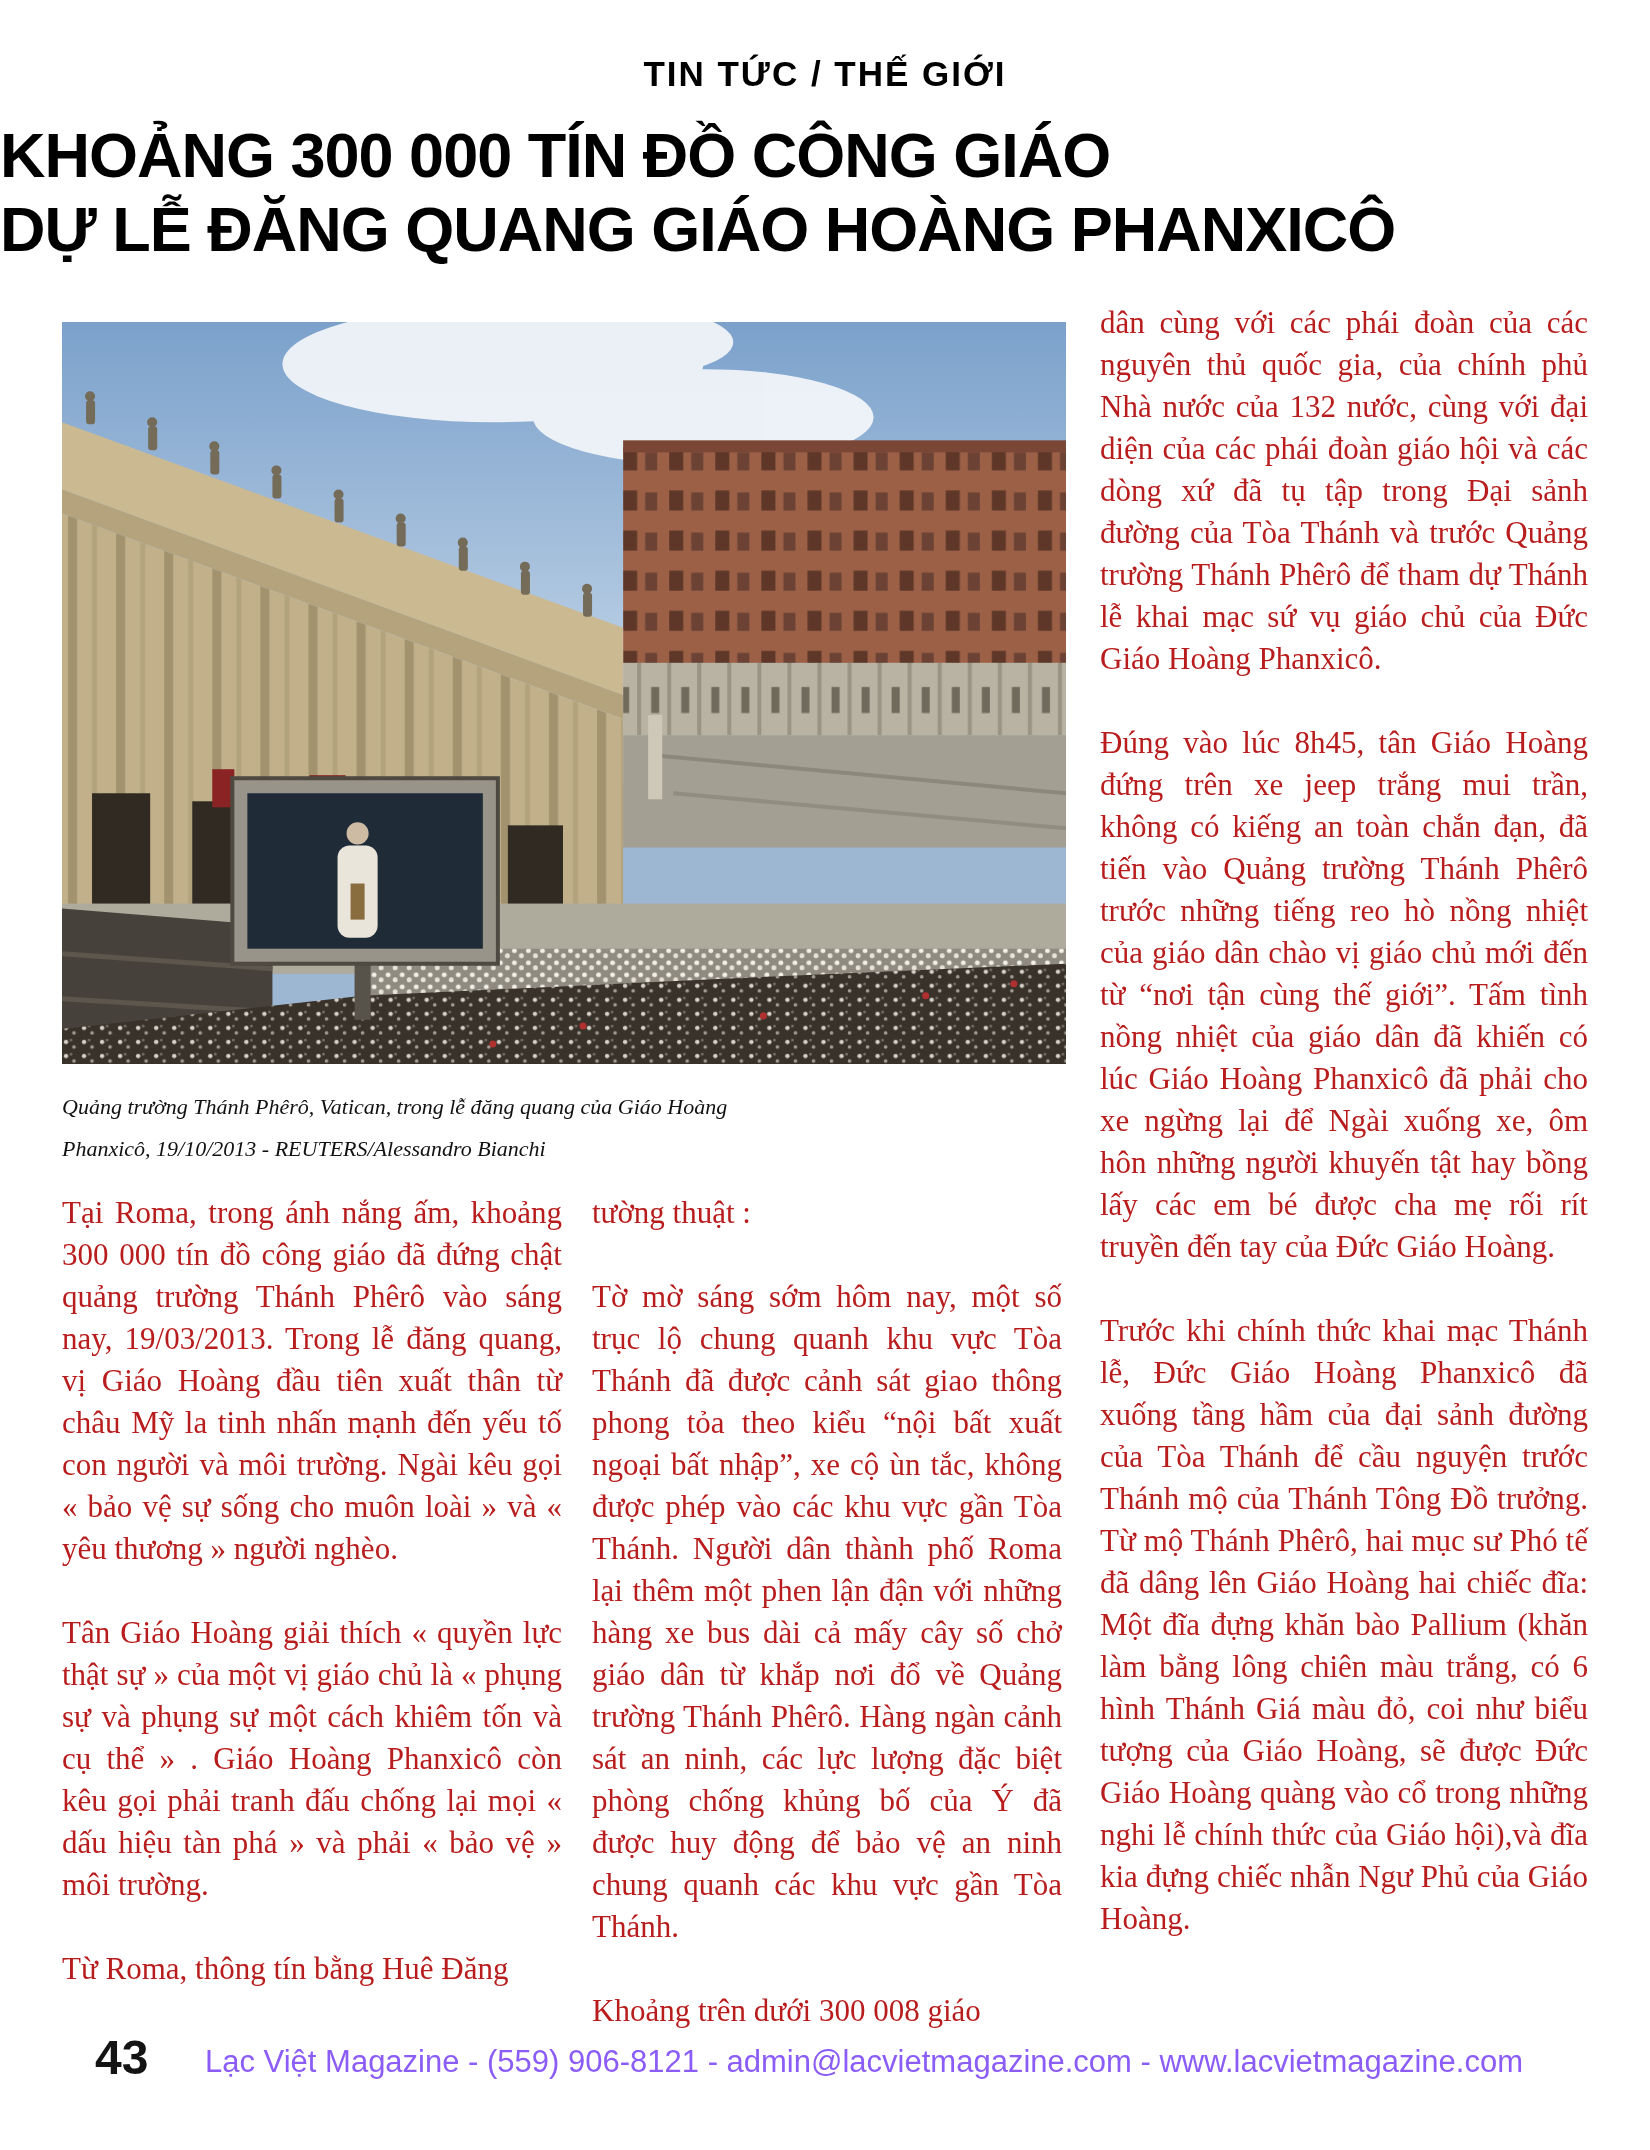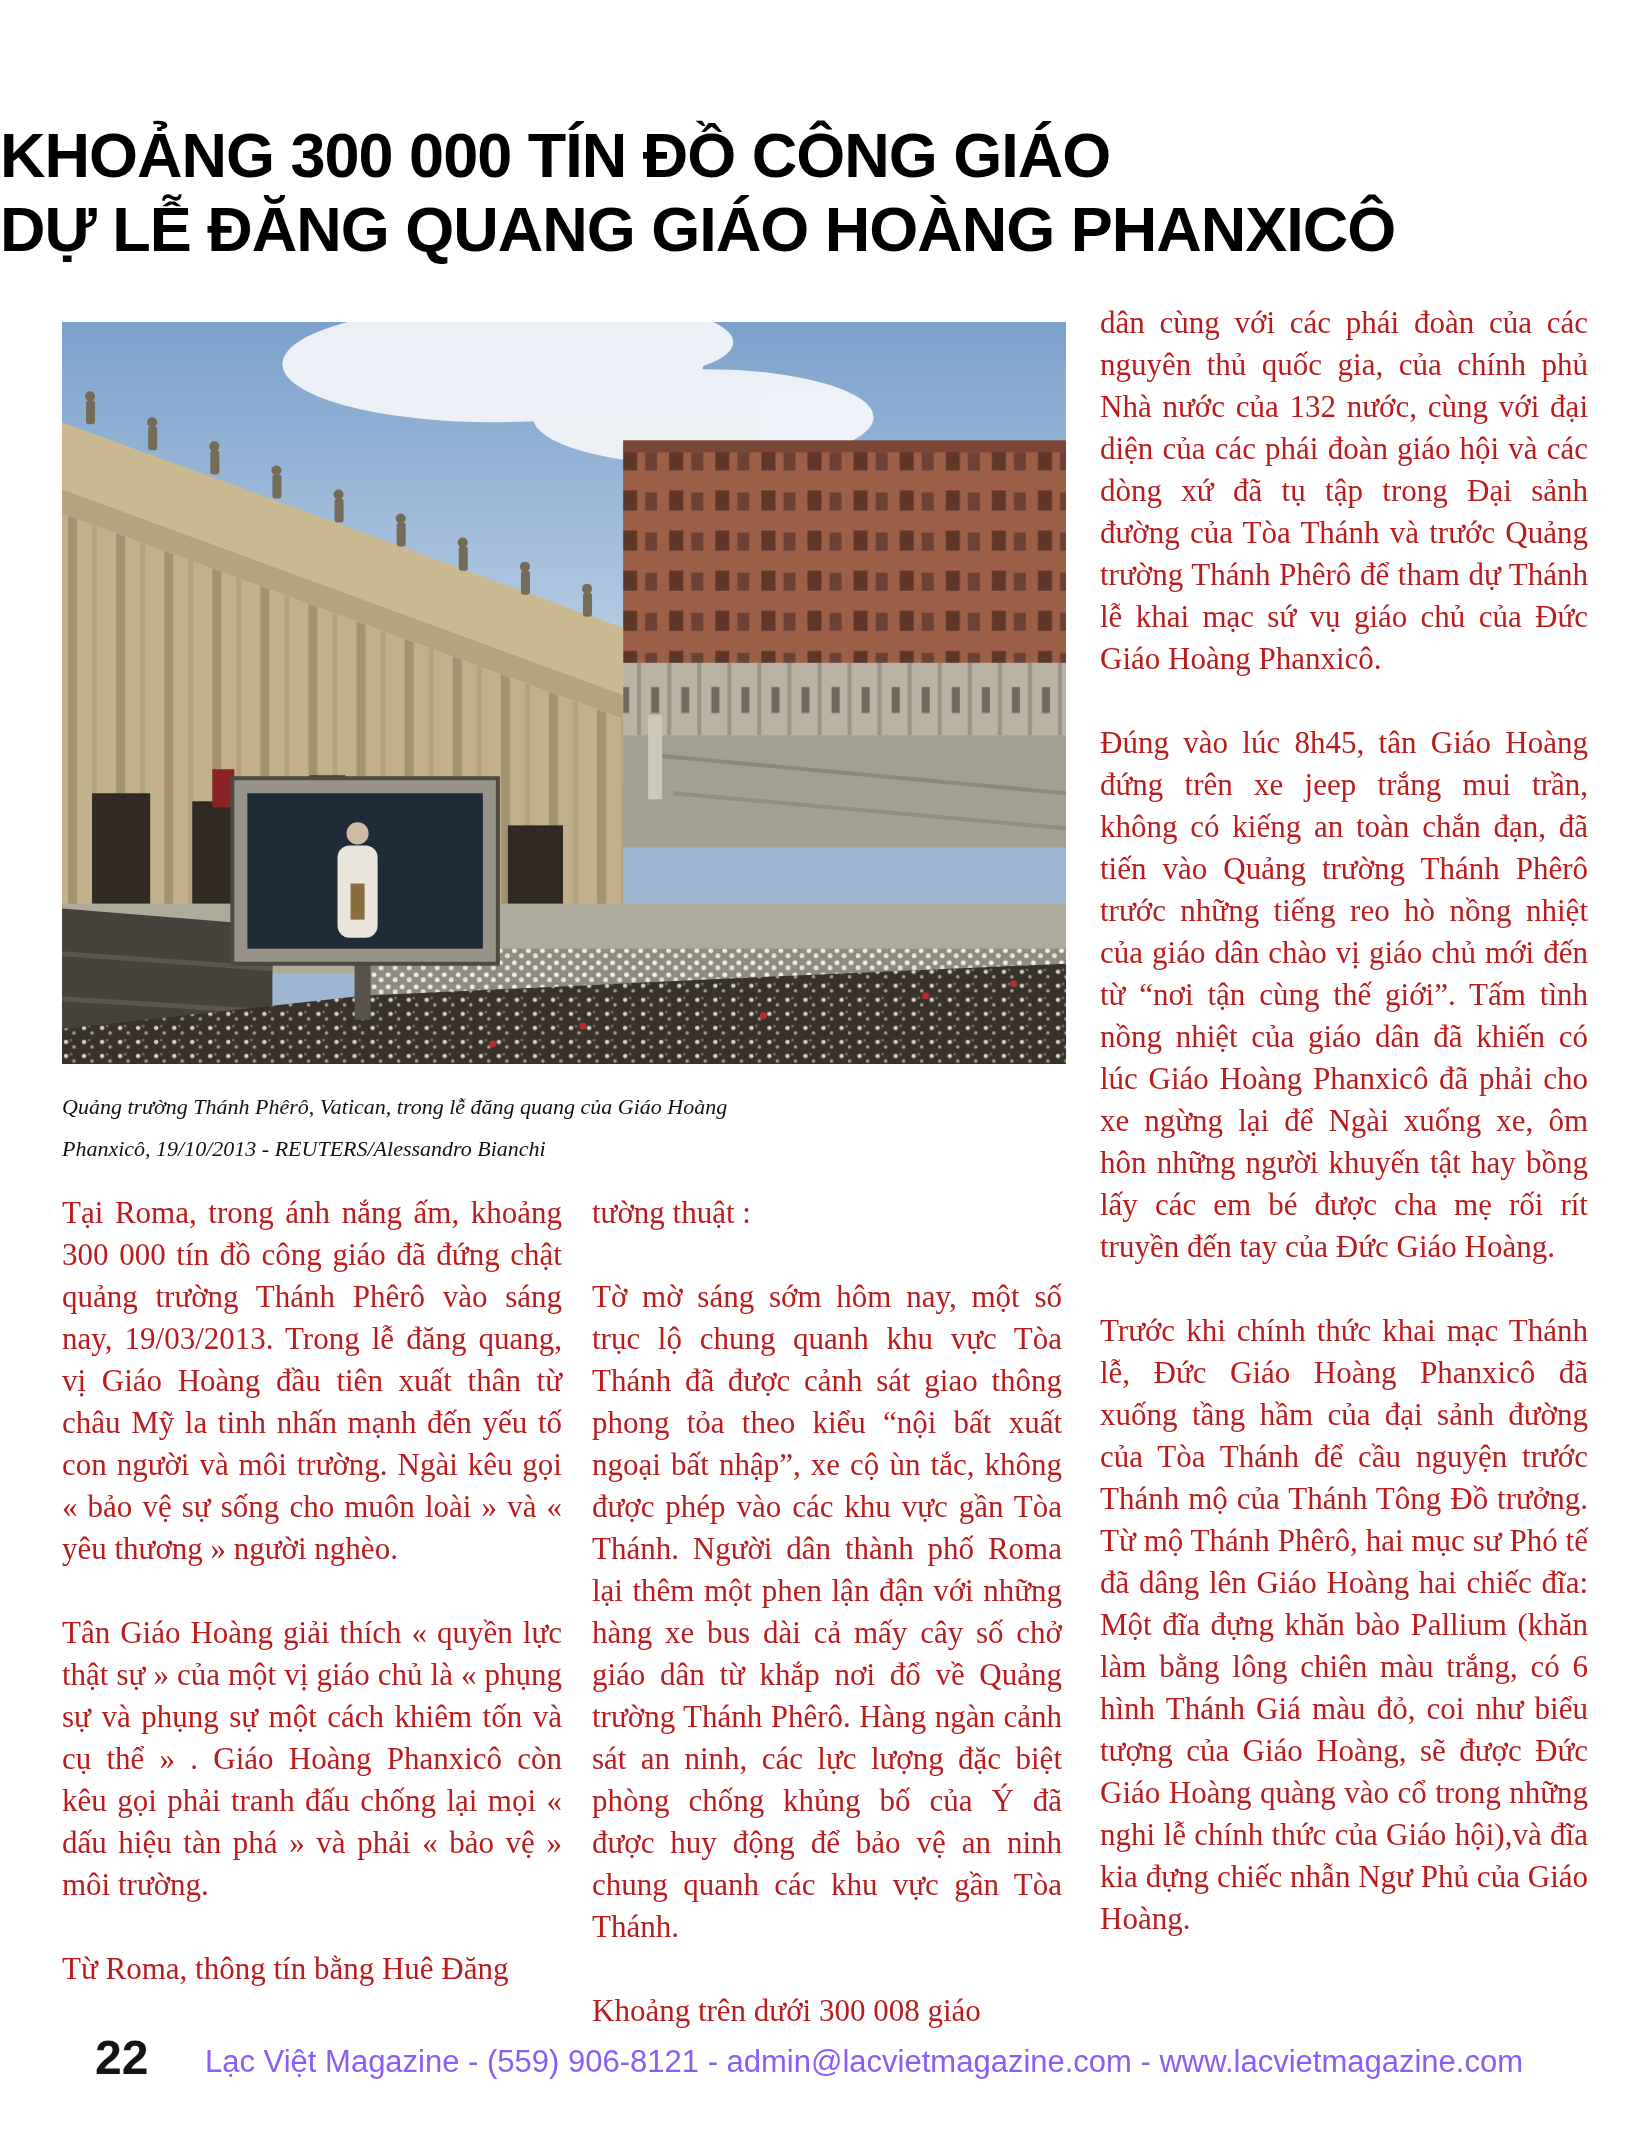--- a/index.html
+++ b/index.html
@@ -67,20 +67,21 @@
   .footer-line{
     position:absolute;left:205px;top:22px;
     font-size:31px;color:#8b5cf6;
   }
 </style>
 </head>
 <body>
 
 <div class="page">
 
+  <div class="section-header">TIN TỨC / THẾ GIỚI</div>
 
   <div class="headline">
     <div>KHOẢNG 300 000 TÍN ĐỒ CÔNG GIÁO</div>
     <div>DỰ LỄ ĐĂNG QUANG GIÁO HOÀNG PHANXICÔ</div>
   </div>
 
   <div class="photo">
     <svg viewBox="0 0 1002 740" preserveAspectRatio="none">
       <defs>
         <linearGradient id="skyGrad" x1="0" y1="0" x2="0" y2="1">
@@ -251,17 +252,17 @@
     <p>Khoảng trên dưới 300 008 giáo</p>
   </div>
 
   <div class="col col-right">
     <p>dân cùng với các phái đoàn của các nguyên thủ quốc gia, của chính phủ Nhà nước của 132 nước, cùng với đại diện của các phái đoàn giáo hội và các dòng xứ đã tụ tập trong Đại sảnh đường của Tòa Thánh và trước Quảng trường Thánh Phêrô để tham dự Thánh lễ khai mạc sứ vụ giáo chủ của Đức Giáo Hoàng Phanxicô.</p>
     <p>Đúng vào lúc 8h45, tân Giáo Hoàng đứng trên xe jeep trắng mui trần, không có kiếng an toàn chắn đạn, đã tiến vào Quảng trường Thánh Phêrô trước những tiếng reo hò nồng nhiệt của giáo dân chào vị giáo chủ mới đến từ “nơi tận cùng thế giới”. Tấm tình nồng nhiệt của giáo dân đã khiến có lúc Giáo Hoàng Phanxicô đã phải cho xe ngừng lại để Ngài xuống xe, ôm hôn những người khuyến tật hay bồng lấy các em bé được cha mẹ rối rít truyền đến tay của Đức Giáo Hoàng.</p>
     <p>Trước khi chính thức khai mạc Thánh lễ, Đức Giáo Hoàng Phanxicô đã xuống tầng hầm của đại sảnh đường của Tòa Thánh để cầu nguyện trước Thánh mộ của Thánh Tông Đồ trưởng. Từ mộ Thánh Phêrô, hai mục sư Phó tế đã dâng lên Giáo Hoàng hai chiếc đĩa: Một đĩa đựng khăn bào Pallium (khăn làm bằng lông chiên màu trắng, có 6 hình Thánh Giá màu đỏ, coi như biểu tượng của Giáo Hoàng, sẽ được Đức Giáo Hoàng quàng vào cổ trong những nghi lễ chính thức của Giáo hội),và đĩa kia đựng chiếc nhẫn Ngư Phủ của Giáo Hoàng.</p>
   </div>
 
   <div class="footer">
-    <div class="page-number">22</div>
+    <div class="page-number">43</div>
     <div class="footer-line">Lạc Việt Magazine - (559) 906-8121 - admin@lacvietmagazine.com - www.lacvietmagazine.com</div>
   </div>
 
 </div>
 
 </body></html>

